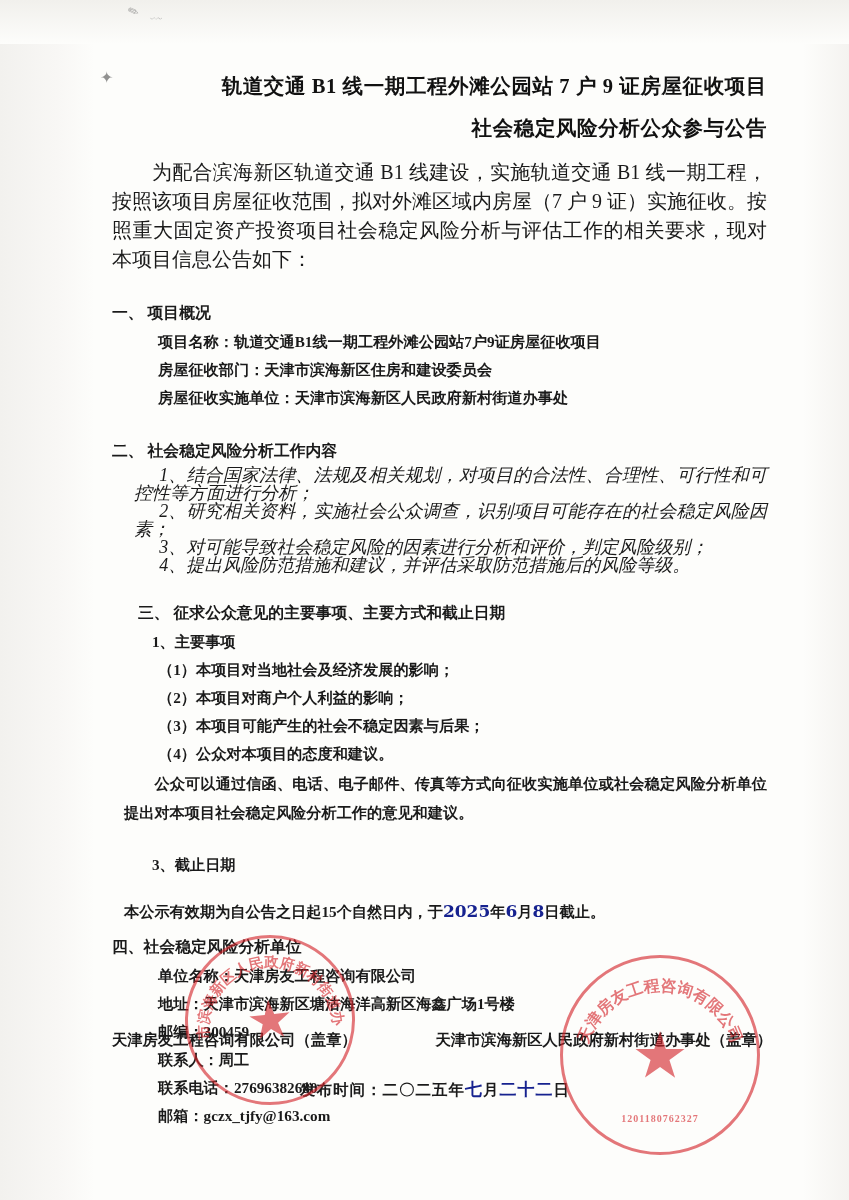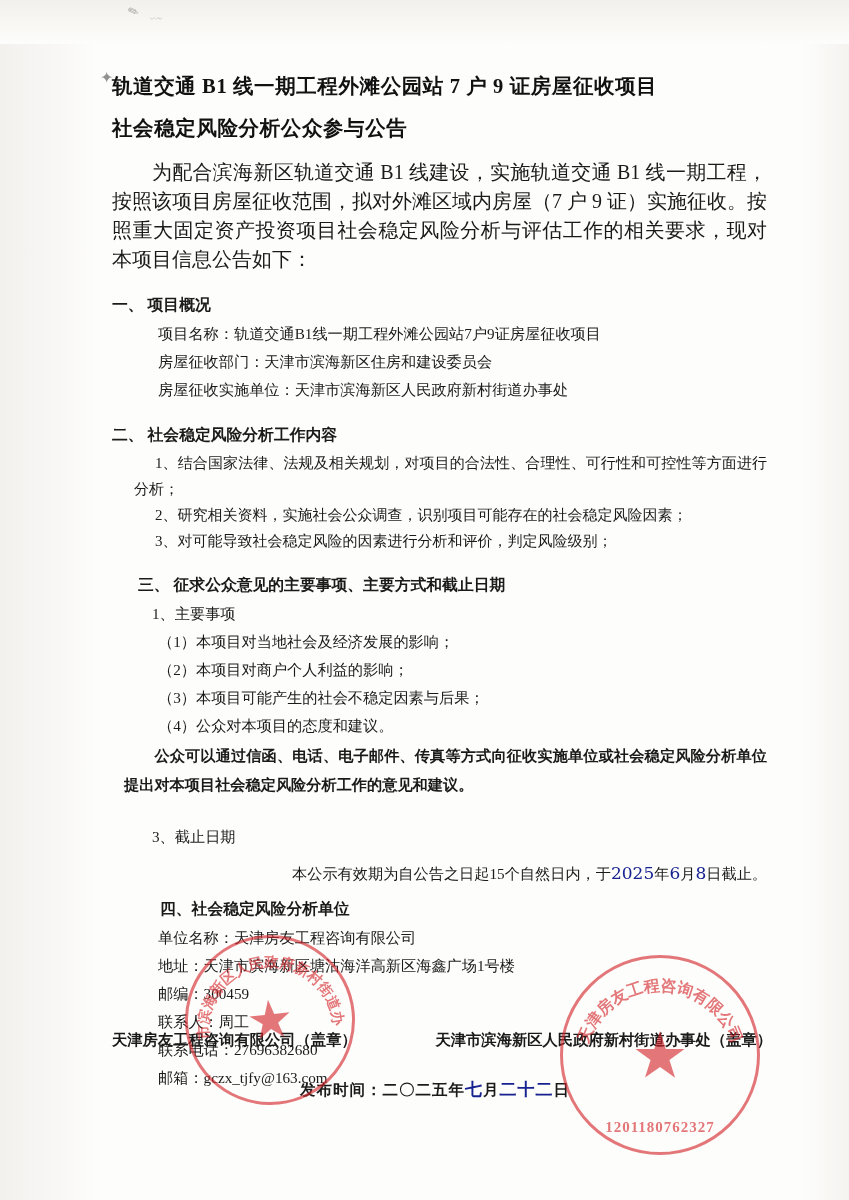--- a/index.html
+++ b/index.html
@@ -42,21 +42,21 @@
   }
 
   .content {
     position: absolute;
     left: 112px;
     top: 66px;
     width: 655px;
   }
 
   .title {
-    text-align: left;
+    text-align: right;
     font-family: "Liberation Serif", "DejaVu Serif", serif;
     font-weight: bold;
     font-size: 20.5px;
     letter-spacing: 0.6px;
     line-height: 40px;
     color: #111;
   }
   .title-line2 { margin-top: 2px; }
 
   .para {
@@ -65,39 +65,41 @@
     text-align: justify;
     text-justify: inter-ideograph;
     margin-top: 10px;
     text-indent: 2em;
   }
 
   .sect-h {
     font-weight: bold;
     font-size: 15.8px;
     line-height: 30px;
-    margin-top: 16px;
+    margin-top: 24px;
   }
   .sect-h.indent2 { padding-left: 26px; }
 
   .line {
     font-size: 15.2px;
     line-height: 28px;
+    font-weight: bold;
   }
   .ind-1 { padding-left: 46px; }
   .ind-2 { padding-left: 40px; }
   .ind-3 { padding-left: 46px; }
 
   .wrapline {
-    font-size: 15px;
-    line-height: 26px;
+    font-size: 18px;
+    line-height: 18px;
     text-align: justify;
     text-justify: inter-ideograph;
     padding-left: 22px;
     text-indent: 1.4em;
+    font-style: italic;
   }
 
   .blk {
     font-size: 15.2px;
     line-height: 28.5px;
     text-align: justify;
     text-justify: inter-ideograph;
     text-indent: 2em;
     padding-left: 12px;
     margin-top: 2px;
@@ -157,21 +159,21 @@
     color: #d4252b;
   }
   .seal-right .seal-star { font-size: 56px; }
   .seal-text-top, .seal-text-bottom {
     position: absolute;
     left: 0; right: 0;
     text-align: center;
     font-size: 11px;
     font-weight: bold;
   }
-  .seal-text-bottom { bottom: 16px; font-size: 15px; letter-spacing: 1px; }
+  .seal-text-bottom { bottom: 28px; font-size: 10px; letter-spacing: 1px; }
 
   .seal-curve {
     position: absolute;
     inset: 0;
   }
   .seal-curve svg { width: 100%; height: 100%; display: block; }
   .seal-curve text { fill: #d4252b; font-size: 15px; font-weight: bold; font-family: "Liberation Serif", serif; }
   .seal-right .seal-curve text { font-size: 16.5px; }
 
   
@@ -206,36 +208,37 @@
 
     <div class="sect-h">一、  项目概况</div>
     <div class="line ind-1">项目名称：轨道交通B1线一期工程外滩公园站7户9证房屋征收项目</div>
     <div class="line ind-1">房屋征收部门：天津市滨海新区住房和建设委员会</div>
     <div class="line ind-1">房屋征收实施单位：天津市滨海新区人民政府新村街道办事处</div>
 
     <div class="sect-h">二、  社会稳定风险分析工作内容</div>
     <div class="wrapline">1、结合国家法律、法规及相关规划，对项目的合法性、合理性、可行性和可控性等方面进行分析；</div>
     <div class="wrapline">2、研究相关资料，实施社会公众调查，识别项目可能存在的社会稳定风险因素；</div>
     <div class="wrapline">3、对可能导致社会稳定风险的因素进行分析和评价，判定风险级别；</div>
+    <div class="wrapline">4、提出风险防范措施和建议，并评估采取防范措施后的风险等级。</div>
 
     <div class="sect-h indent2">三、  征求公众意见的主要事项、主要方式和截止日期</div>
     <div class="line ind-2">1、主要事项</div>
     <div class="line ind-3">（1）本项目对当地社会及经济发展的影响；</div>
     <div class="line ind-3">（2）本项目对商户个人利益的影响；</div>
     <div class="line ind-3">（3）本项目可能产生的社会不稳定因素与后果；</div>
     <div class="line ind-3">（4）公众对本项目的态度和建议。</div>
 
     <div class="blk">公众可以通过信函、电话、电子邮件、传真等方式向征收实施单位或社会稳定风险分析单位提出对本项目社会稳定风险分析工作的意见和建议。</div>
 
     <div class="line ind-2" style="margin-top:24px;">3、截止日期</div>
-    <div class="line" style="padding-left:12px;margin-top:8px;text-align:right;">
+    <div class="line" style="padding-left:12px;margin-top:18px;">
       <span>本公示有效期为自公告之日起15个自然日内，于</span><span class="handwrite">2025</span><span>年</span><span class="handwrite">6</span><span>月</span><span class="handwrite">8</span><span>日截止。</span>
     </div>
 
-    <div class="sect-h" style="margin-top:6px;margin-left:48px;">四、社会稳定风险分析单位</div>
+    <div class="sect-h" style="margin-top:6px;">四、社会稳定风险分析单位</div>
     <div class="line ind-1">单位名称：天津房友工程咨询有限公司</div>
     <div class="line ind-1">地址：天津市滨海新区塘沽海洋高新区海鑫广场1号楼</div>
     <div class="line ind-1">邮编：300459</div>
     <div class="line ind-1">联系人：周工</div>
     <div class="line ind-1">联系电话：27696382680</div>
     <div class="line ind-1">邮箱：gczx_tjfy@163.com</div>
   </div>
 
   <div class="sign-row">
     <span>天津房友工程咨询有限公司（盖章）</span>

